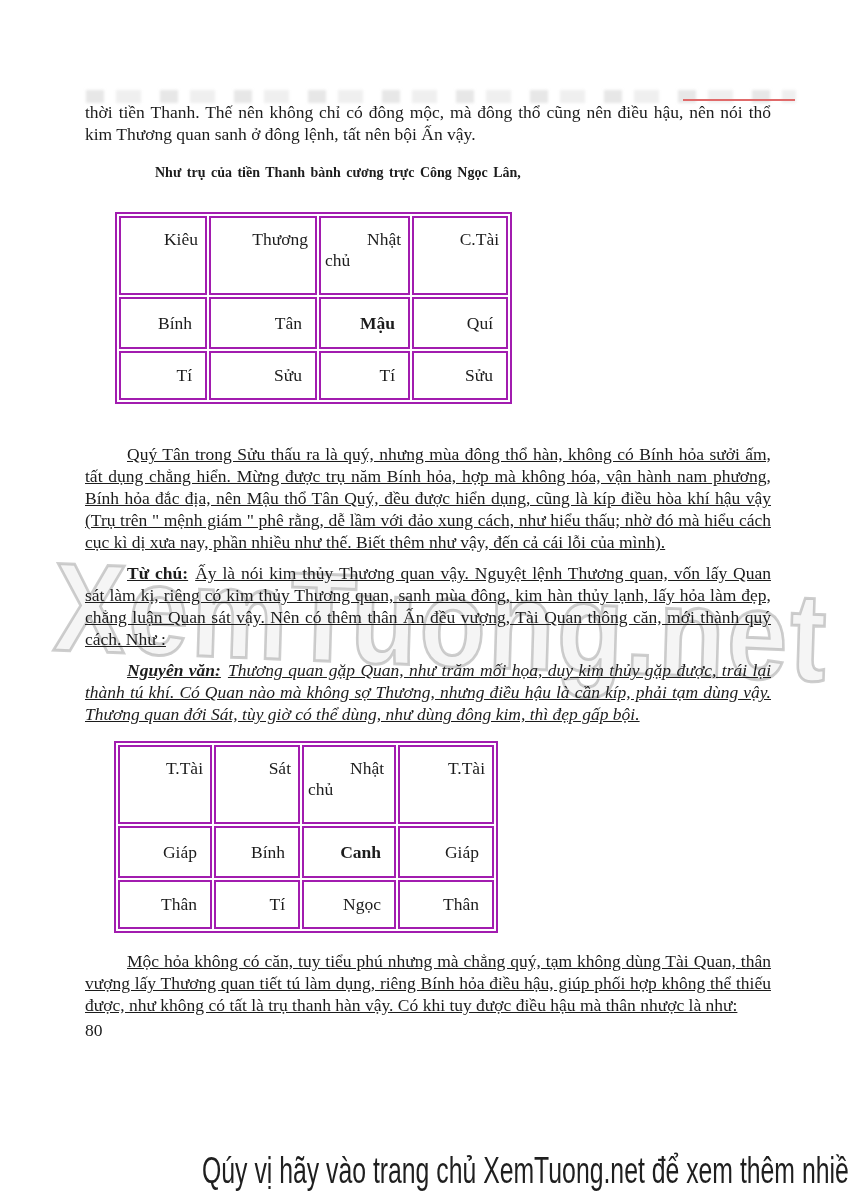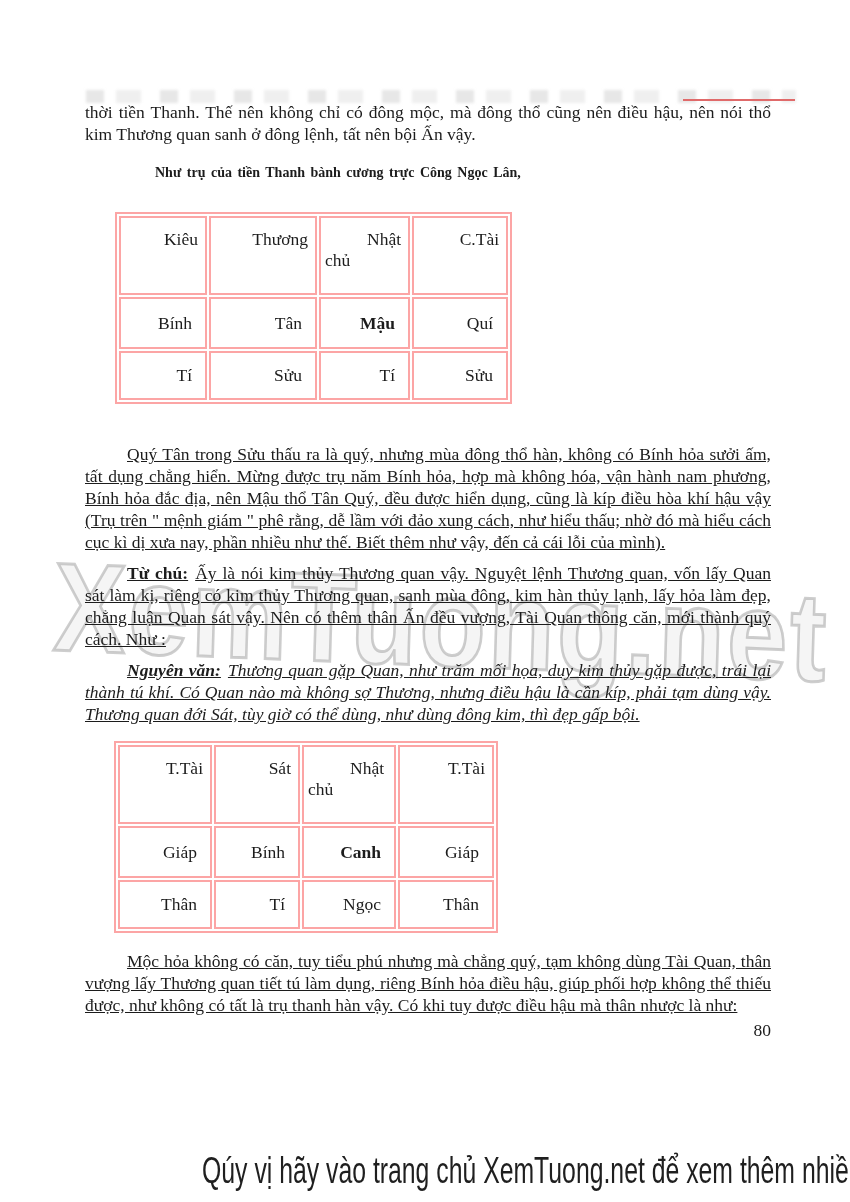--- a/index.html
+++ b/index.html
@@ -71,21 +71,21 @@
   .m-mochoa  { margin-top: 17px; }
 
   
   table.pillar {
     border-collapse: separate;
     border-spacing: 2px;
     table-layout: fixed;
     margin: 28px 0 0 30px;
     background: #ffffff;
   }
-  table.pillar, table.pillar td { border: 2px solid #fca5a5; }
+  table.pillar, table.pillar td { border: 2px solid #a21caf; }
   table.pillar td {
     background: #ffffff;
     font-size: 17.5px;
     line-height: 21px;
     text-align: right;
     vertical-align: middle;
     padding: 0 13px 0 2px;
     white-space: pre-line;
     overflow: hidden;
   }
@@ -93,21 +93,21 @@
   table.pillar tr.r2 td { height: 48px; }
   table.pillar tr.r3 td { height: 45px; }
   table.pillar td.day-master-header {
     text-align: left; text-indent: 42px; padding-left: 4px; padding-right: 4px;
   }
   table.pillar td.bold { font-weight: bold; }
   table.t2 { margin-top: 16px; margin-left: 29px; }
 
   .page-number {
     font-size: 17.5px; line-height: 22px;
-    text-align: right;
+    text-align: left;
     margin-top: 3px;
   }
 
   
   .footer {
     position: absolute; left: 0; top: 1150px; width: 850px;
     text-align: center; z-index: 1;
   }
   .footer .footer-text {
     display: inline-block;

